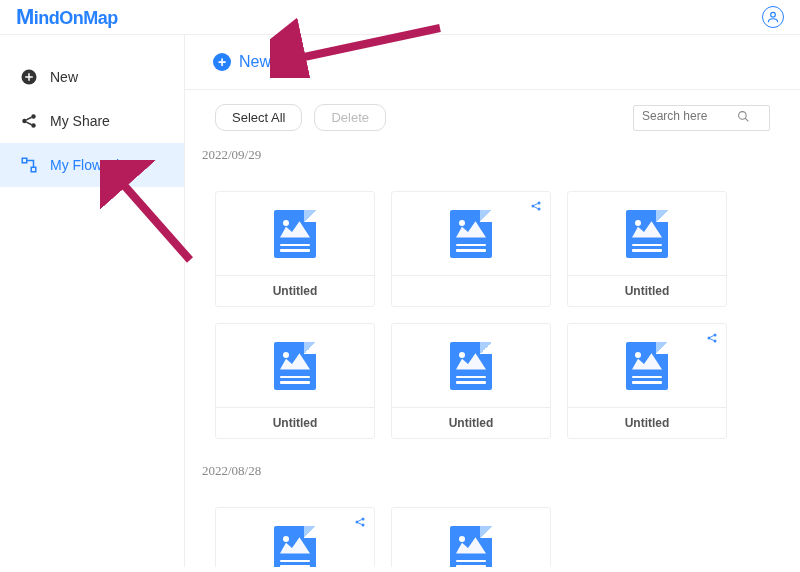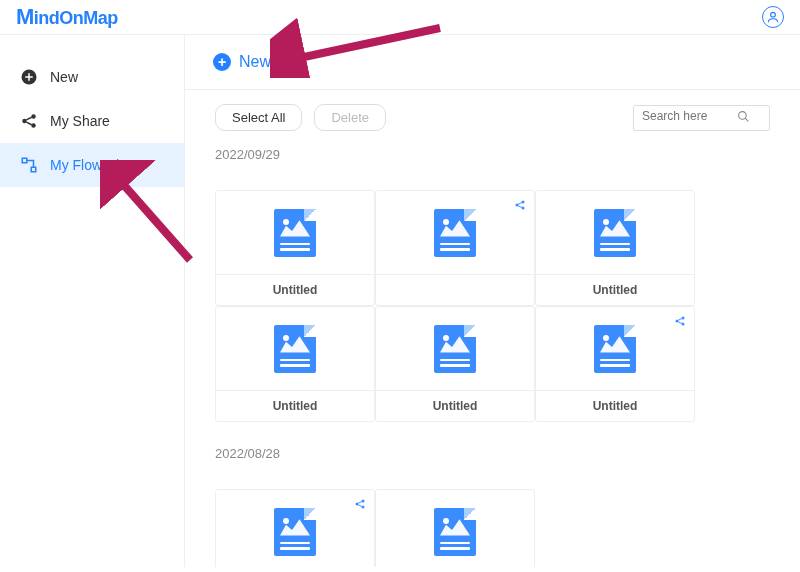--- a/index.html
+++ b/index.html
@@ -26,23 +26,23 @@
     .content-hr { border: none; border-top: 1px solid #eee; margin: 10px 0 0 0; }
 
     .toolbar { display: flex; align-items: center; justify-content: space-between; padding: 14px 30px 10px; }
     .toolbar-left { display: flex; gap: 12px; }
     .btn { border: 1px solid #ddd; background: #fff; padding: 5px 16px; font-size: 13px; color: #333; cursor: pointer; border-radius: 10px; }
     .btn.muted { color: #bbb; }
     .searchbox { display: flex; align-items: flex-start; border: 1px solid #ddd; border-radius: 2px; padding: 3px 8px; width: 137px; }
     .searchbox input { border: none; outline: none; font-size: 12px; width: 95px; color: #555; }
     .searchbox .sicon { color: #888; }
 
-    .date-label { font-size: 13px; color: #888; padding: 6px 30px 10px; }
-
-    .grid { display: flex; flex-wrap: wrap; padding: 18px 30px 18px; }
+    .date-label { font-size: 13px; color: #888; padding: 6px 17px 10px; font-family: Liberation Serif, serif; }
+
+    .grid { display: flex; flex-wrap: wrap; gap: 16px; padding: 18px 30px 18px; }
     .card { width: 160px; border: 1px solid #eee; border-radius: 3px; background: #fff; position: relative; cursor: pointer; }
     .card-thumb { height: 84px; display: flex; align-items: center; justify-content: center; border-bottom: 1px solid #eee; }
     .doc-icon { width: 42px; height: 48px; position: relative; }
     .doc-body { width: 42px; height: 48px; background: #3b8cff; border-radius: 2px; position: relative; overflow: hidden; }
     .doc-fold { position: absolute; top: 0; right: 0; width: 12px; height: 12px; background: linear-gradient(135deg, #a9cfff 50%, #fff 50%); }
     .doc-inner { position: absolute; top: 10px; left: 6px; right: 6px; }
     .doc-mtn { height: 18px; background: #fff; clip-path: polygon(0 100%, 20% 40%, 40% 70%, 65% 10%, 100% 100%); opacity: 0.95; }
     .doc-sun { position: absolute; top: 0px; left: 3px; width: 6px; height: 6px; background: #fff; border-radius: 50%; }
     .doc-lines { position: absolute; bottom: 6px; left: 6px; right: 6px; }
     .doc-line { height: 2.5px; background: #fff; margin-top: 3px; border-radius: 1px; }

